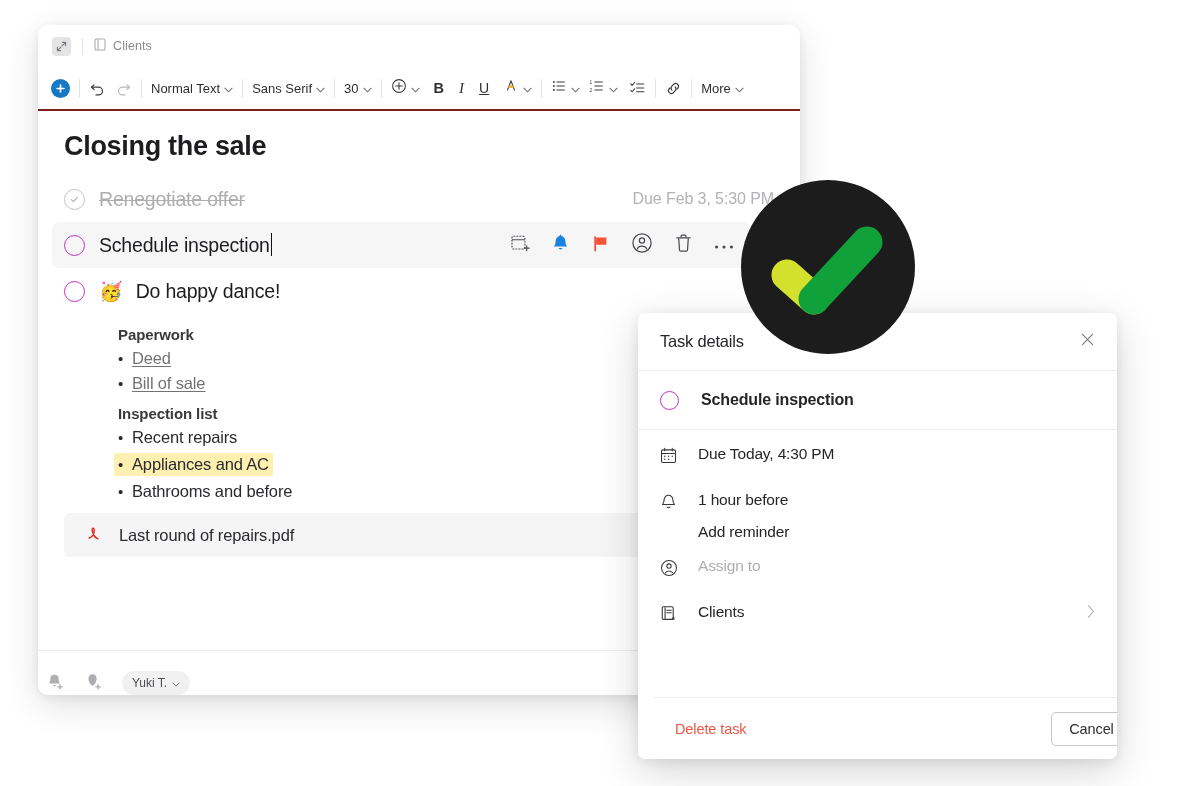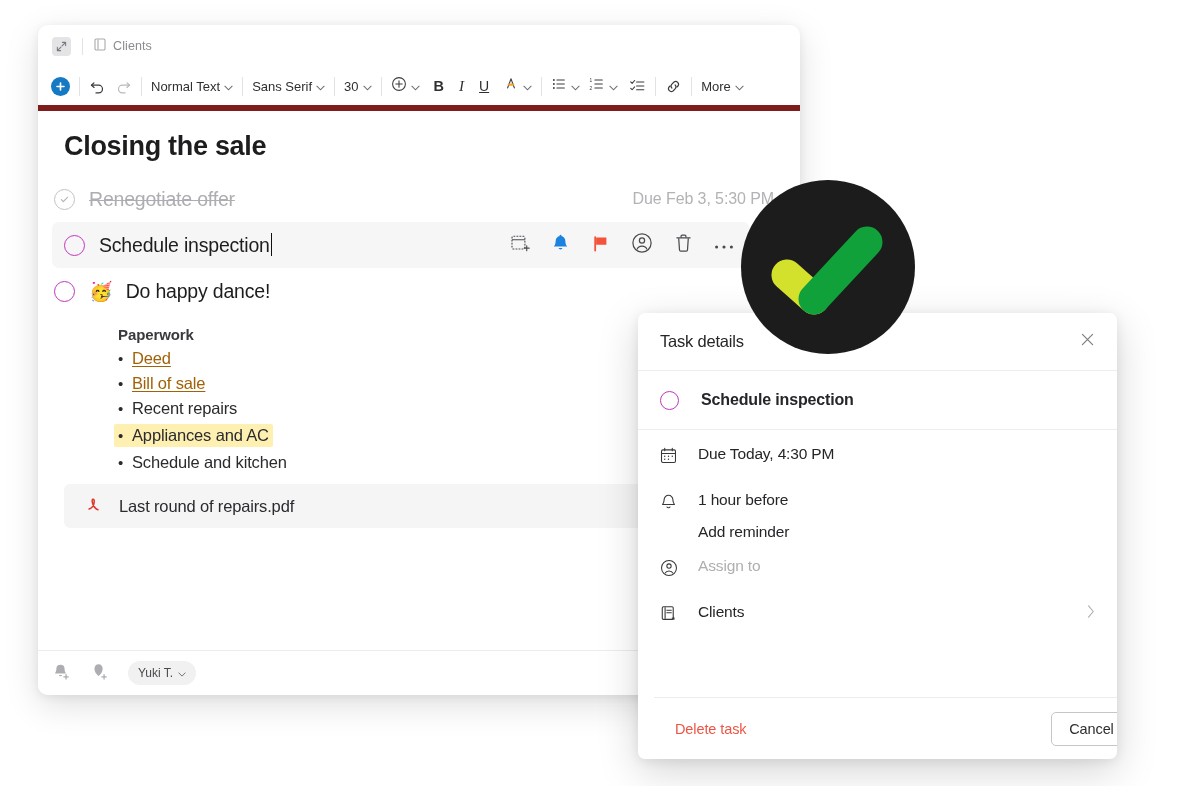--- a/index.html
+++ b/index.html
@@ -30,74 +30,74 @@
     width: 19px; height: 19px; border-radius: 4px; background:#e4e4e6;
     display:flex; align-items:center; justify-content:center;
   }
   .vdiv { width: 1px; height: 17px; background: #e3e3e5; }
   .crumb { display:flex; align-items:center; gap:7px; }
   .crumb-label { font-size: 12.5px; color: #8b8b90; letter-spacing: .1px; }
 
   
   .toolbar {
     height: 44px; display:flex; align-items:center; gap: 9px;
-    padding: 0 13px; border-bottom: 6px solid #7f1d1d;
+    padding: 0 13px; border-bottom: 2px solid #7f1d1d;
   }
   .plus-circle {
     width: 19px; height: 19px; border-radius: 50%; background:#1579c4;
     display:flex; align-items:center;justify-content:center; flex:0 0 auto;
   }
   .tb-icon { display:flex; align-items:center; justify-content:center; flex:0 0 auto; color:#3c3c40; }
   .tb-item { display:flex; align-items:center; gap:4px; flex:0 0 auto; }
   .tb-text { font-size: 13px; color:#2f2f33; white-space:nowrap; }
   .chev { color:#6d6d73; }
   .tb-sep { width:1px; height:19px; background:#e3e3e5; flex:0 0 auto; }
 
   
   .doc-body { padding: 20px 0 0 0; position: relative; }
   .doc-title {
     font-size: 27px; font-weight: 700; color:#1d1d20;
     letter-spacing: -.3px; margin: 0 0 14px 26px;
   }
 
-  .task-row { display:flex; align-items:center; height: 46px; padding-left: 16px; position: relative; }
+  .task-row { display:flex; align-items:center; height: 46px; padding-left: 26px; position: relative; }
   .task-row.active { background:#f6f6f7; border-radius: 7px; margin: 0 14px 0 14px; padding-left: 12px; width: 698px; }
   .check-done {
     width:21px; height:21px; border-radius:50%; border:1.4px solid #c3c3c7;
     display:flex;align-items:center;justify-content:center; flex:0 0 auto;
   }
   .circle-open {
     width:21px;height:21px;border-radius:50%;border:1.7px solid #c135c1;flex:0 0 auto;
   }
   .task-text { font-size:19.5px; color:#1d1d20; margin-left:14px; letter-spacing:-.2px; }
   .task-text.done { color:#adadb2; text-decoration: line-through; text-decoration-thickness:1.2px; }
   .task-due { margin-left:auto; font-size:16px; color:#b2b2b7; padding-right:26px; letter-spacing:-.1px; }
   .caret { display:inline-block; width:1.6px; height:23px; background:#111; margin-left:1px; vertical-align:-4px; }
   .row-actions { margin-left:auto; display:flex; align-items:center; gap:21px; padding-right:16px; }
   .emoji { font-size:19px; margin-left:14px; }
 
   
   .rt { padding-left: 80px; }
   .rt-h { font-size:15px; font-weight:700; color:#3a3a3e; margin: 12px 0 6px 0; letter-spacing:-.1px; }
   .rt-li { display:flex; align-items:baseline; font-size:16.5px; color:#2b2b2f; margin: 6px 0; letter-spacing:-.15px; }
   .bullet { width:14px; flex:0 0 auto; font-size:15px; color:#2b2b2f; }
-  .rt-link { color:#a16207; text-decoration: underline; text-underline-offset:2px; }
+  .rt-link { color:#737373; text-decoration: underline; text-underline-offset:2px; }
   .rt-li.hl-row .hl-wrap { background:#fdf0b0; }
 
   .attach {
     margin: 12px 14px 0 26px; height: 44px; background:#f5f5f6; border-radius:6px;
     display:flex; align-items:center; padding-left:22px; gap:16px; width: 686px;
   }
   .attach-name { font-size:16.5px; color:#2b2b2f; letter-spacing:-.15px; }
 
   
   .doc-footer {
     position:absolute; left:0; bottom:0; width:762px; height:45px;
     border-top:1px solid #ececee; background:#fff;
-    display:flex; align-items:center; padding: 0 14px; gap:19px;
+    display:flex; align-items:flex-end; padding: 0 8px; gap:19px;
   }
   .user-chip {
     display:flex;align-items:center;gap:5px; background:#f1f1f2; border-radius:13px;
     padding: 5px 10px; font-size:12px; color:#4b4b50;
   }
   .saved-text { margin-left:auto; font-size:12.5px; color:#b4b4b9; padding-right:90px; white-space:nowrap; }
 
   
   .panel {
     position:absolute; left:638px; top:313px; width:479px; height:446px;
@@ -367,33 +367,34 @@
         <div class="rt-h">Paperwork</div>
         <div class="rt-li">
           <span class="bullet">•</span>
           <span class="rt-link">Deed</span>
         </div>
         <div class="rt-li">
           <span class="bullet">•</span>
           <span class="rt-link">Bill of sale</span>
         </div>
 
+        <div class="rt-h">Inspection list</div>
         <div class="rt-li">
           <span class="bullet">•</span>
           <span>Recent repairs</span>
         </div>
         <div class="rt-li hl-row" style="margin-left:-4px">
           <span class="hl-wrap" style="display:flex;align-items:baseline;padding:2px 4px;border-radius:2px">
             <span class="bullet">•</span>
             <span>Appliances and AC</span>
           </span>
         </div>
         <div class="rt-li">
           <span class="bullet">•</span>
-          <span>Schedule and kitchen</span>
+          <span>Bathrooms and before</span>
         </div>
       </div>
 
       <div class="attach">
         <span>
           <svg width="17" height="17" viewBox="0 0 18 18">
               <path d="M3.3 13.8 c2.6-.9 5.1-3.9 5.4-7.4 .1-1.6-.3-2.9-1.2-2.9 -1 0-1.2 1.4-.8 3.1 .8 3.6 3.4 7 5.9 8" stroke="#e0342a" stroke-width="1.6" fill="none" stroke-linecap="round" stroke-linejoin="round"></path>
             </svg>
         </span>
         <span class="attach-name">Last round of repairs.pdf</span>

